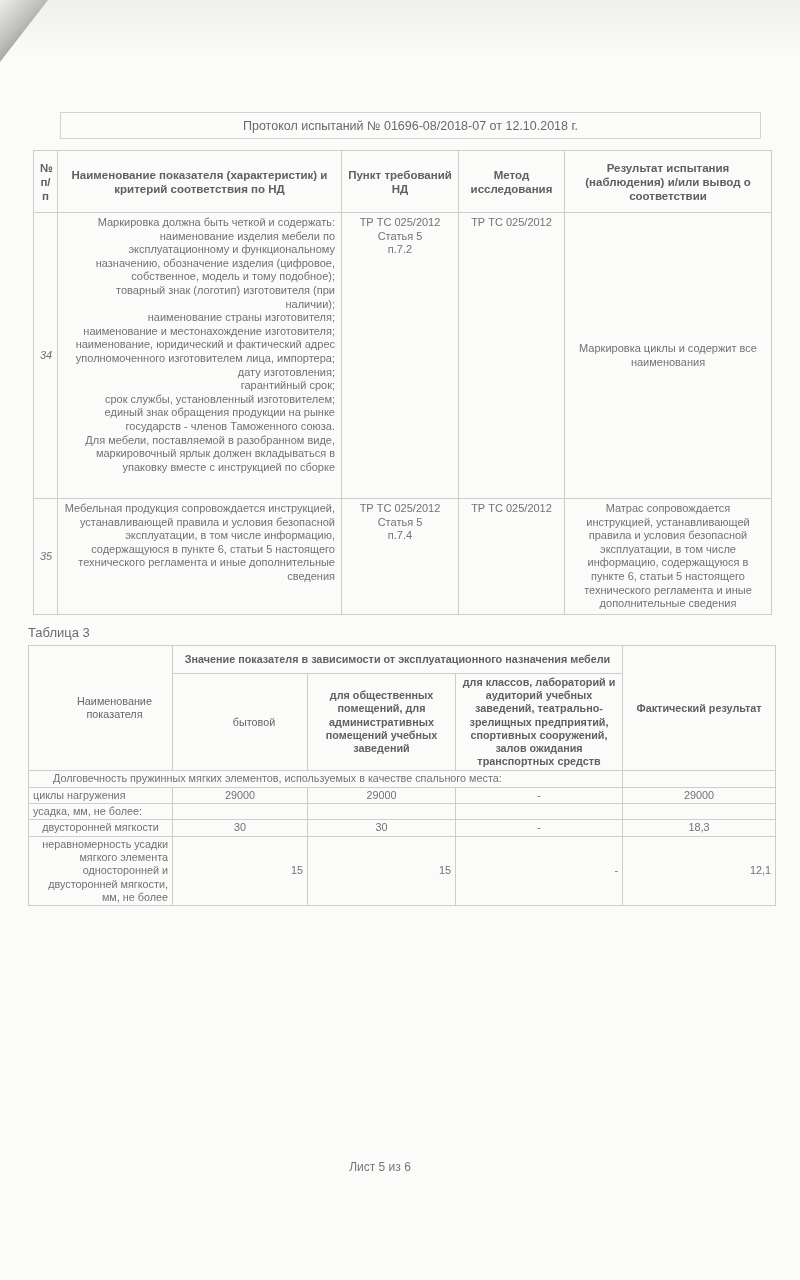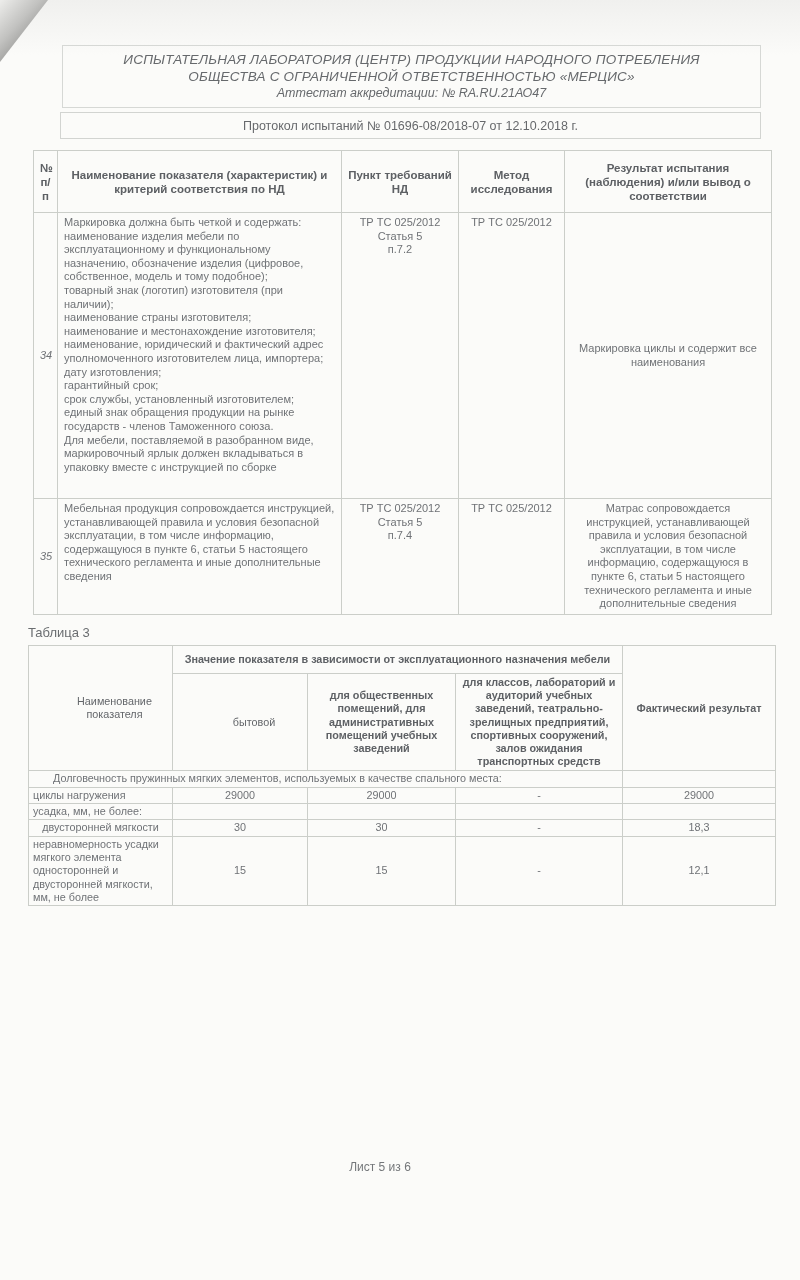--- a/index.html
+++ b/index.html
@@ -53,21 +53,21 @@
     font-size: 11px; line-height: 13.6px;
   }
   .t1 th {
     font-size: 11.5px; line-height: 14px;
     font-weight: bold; color: #5d6064;
     text-align: center; vertical-align: middle;
     height: 62px; padding: 2px 6px;
   }
   .t1 td { padding: 3px 6px; color: #6f7276; }
   .pre { white-space: pre-line; }
-  .va-top { vertical-align: top; }
+  .va-top { vertical-align: top; text-align: right; }
   .va-mid { vertical-align: middle; }
   .ta-c { text-align: center; }
   .num-cell { text-align: left; vertical-align: middle; font-style: italic; padding: 2px 2px 2px 3px; }
   .row34 { height: 286px; }
   .row35 { height: 112px; }
 
   .t3-label {
     position: absolute; left: 28px; top: 625px;
     font-size: 13px; color: #6a6d70;
   }
@@ -84,40 +84,35 @@
   .t3 th.light { font-weight: normal; color: #63666a; padding-left: 33px; }
   .t3 .h-row1 { height: 28px; }
   .t3 .h-row2 th { height: 92px; }
   .t3 td { padding: 1px 4px; color: #6f7276; vertical-align: middle; }
   .t3 td.lbl { text-align: left; }
   .t3 td.val { text-align: center; }
   .t3 .r-span td { height: 13px; padding-left: 24px; }
   .t3 .r-cycles td { height: 15px; }
   .t3 .r-usadka td { height: 13px; }
   .t3 .r-dvust td { height: 17px; text-align: center; }
-  .t3 .r-nerav td { height: 68px; }
+  .t3 .r-nerav td { height: 68px; text-align: right; }
 
   .footer {
     position: absolute; left: 0; top: 1160px;
     width: 760px; text-align: center;
     font-size: 12px; color: #74777a;
   }
 </style>
 </head>
 <body>
 
 <div class="page">
 
   <div class="curl"></div>
 
-  <div class="org-box">
-    <div class="org-line">ИСПЫТАТЕЛЬНАЯ ЛАБОРАТОРИЯ (ЦЕНТР) ПРОДУКЦИИ НАРОДНОГО ПОТРЕБЛЕНИЯ</div>
-    <div class="org-line">ОБЩЕСТВА С ОГРАНИЧЕННОЙ ОТВЕТСТВЕННОСТЬЮ «МЕРЦИС»</div>
-    <div class="org-accr">Аттестат аккредитации: № RA.RU.21АО47</div>
-  </div>
 
   <div class="protocol-box">Протокол испытаний № 01696-08/2018-07 от 12.10.2018 г.</div>
 
   <table class="t1">
     <colgroup>
       <col style="width:24px">
         <col style="width:284px">
         <col style="width:117px">
         <col style="width:106px">
         <col style="width:207px">

